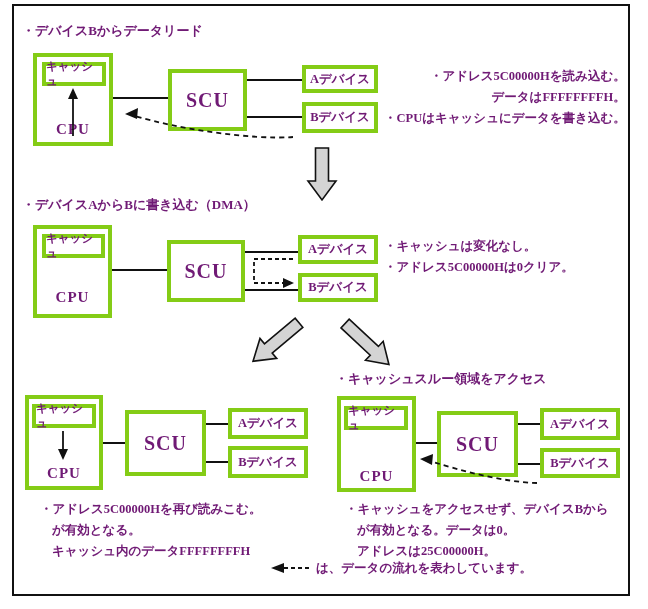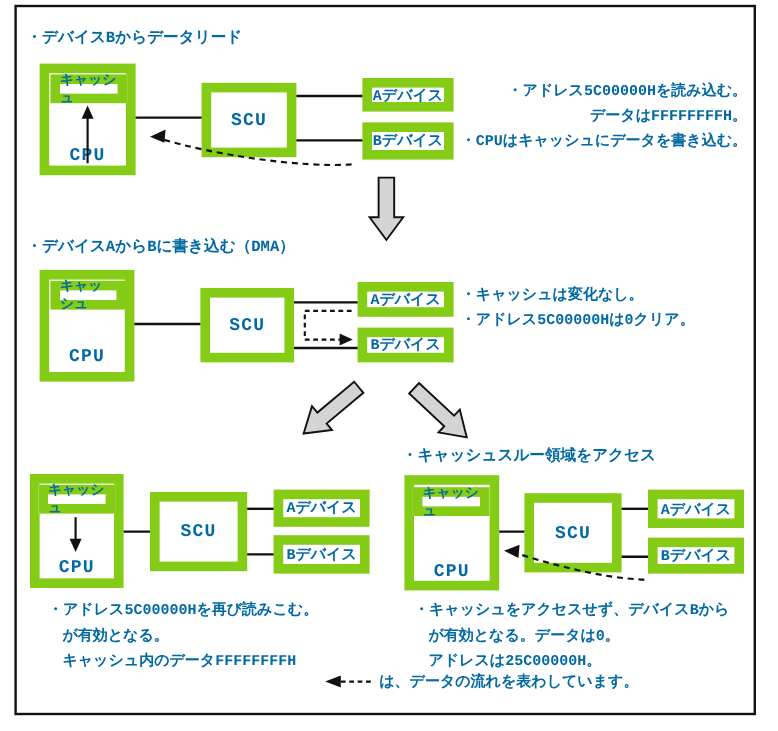--- a/index.html
+++ b/index.html
@@ -1,39 +1,39 @@
 <!DOCTYPE html>
 <html><head>
 <meta charset="utf-8">
 <style>
   html,body{margin:0;padding:0;background:#ffffff;}
   .canvas{
     position:relative;
     width:643px;height:609px;
     background:#ffffff;
-    font-family:Liberation Mono, monospace;
-    color:#0369a1;
+    font-family:Liberation Serif, serif;
+    color:#701a75;
     overflow:hidden;
   }
   .frame{
     position:absolute;left:12px;top:4px;width:614px;height:588px;
     border:2px solid #111;background:transparent;
   }
   .sec-title{
     position:absolute;font-size:13px;font-weight:600;white-space:nowrap;
   }
   .box{
-    position:absolute;border:8px solid #84cc16;background:#fff;box-sizing:border-box;
+    position:absolute;border:4px solid #84cc16;background:#fff;box-sizing:border-box;
   }
   .center{display:flex;align-items:center;justify-content:center;}
   .cache-label{font-size:11.5px;font-weight:600;}
   .cpu-label{
     position:absolute;text-align:center;font-size:15px;font-weight:600;letter-spacing:1px;
   }
-  .scu-label{font-size:15px;font-weight:600;letter-spacing:1px;}
+  .scu-label{font-size:20px;font-weight:600;letter-spacing:1px;}
   .dev-label{font-size:12.5px;font-weight:600;}
   .notes{position:absolute;font-size:12.5px;font-weight:600;line-height:21px;white-space:nowrap;}
   .notes .indent{padding-left:12px;}
   .legend-text{position:absolute;font-size:12.5px;font-weight:600;white-space:nowrap;}
   svg.overlay{position:absolute;left:0;top:0;pointer-events:none;}
 </style>
 </head>
 <body>
 
 <div class="canvas">

